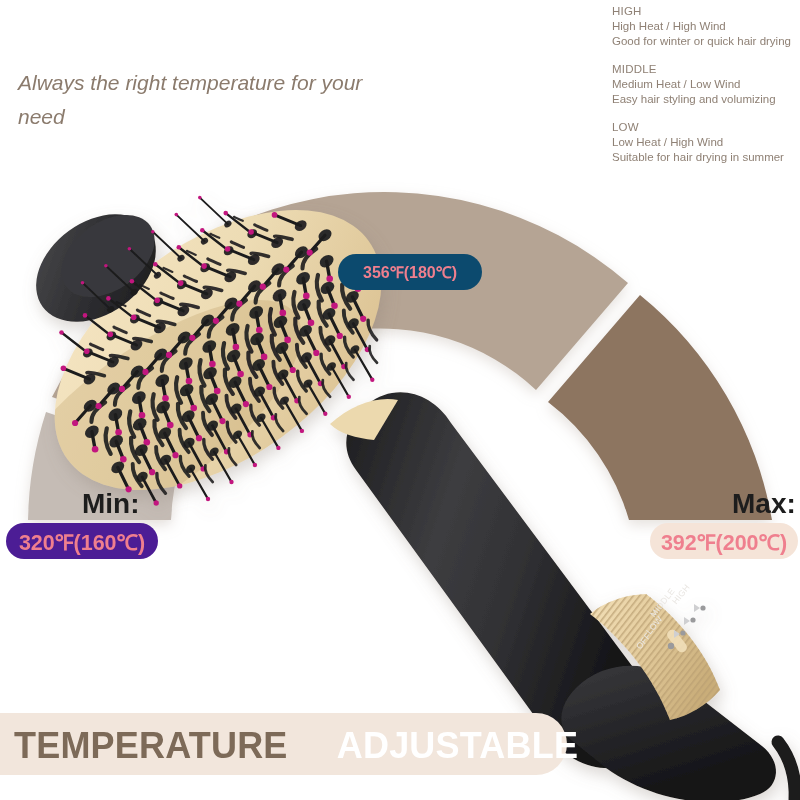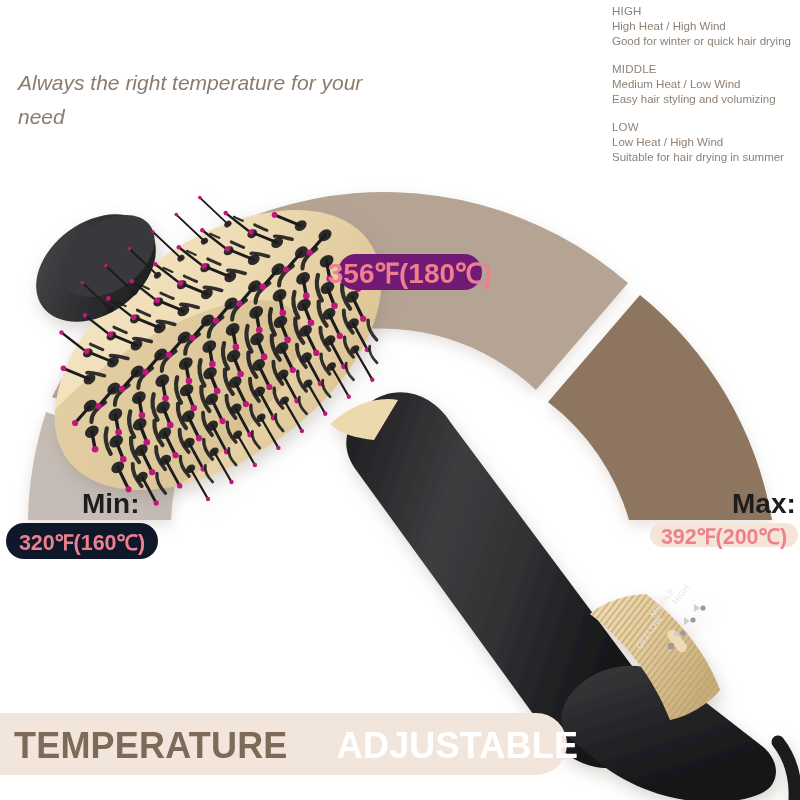--- a/index.html
+++ b/index.html
@@ -81,38 +81,38 @@
     align-items: center;
     justify-content: center;
     font-weight: bold;
     white-space: nowrap;
   }
   #badge-mid {
     left: 338px;
     top: 254px;
     width: 144px;
     height: 36px;
-    background: #701a75;
+    background: #0c4a6e;
     color: #ef7f8e;
-    font-size: 28px;
+    font-size: 16px;
   }
   #badge-min {
     left: 6px;
     top: 523px;
     width: 152px;
     height: 36px;
-    background: #0f172a;
+    background: #4c1d95;
     color: #ef7f8e;
     font-size: 21.5px;
   }
   #badge-max {
     left: 650px;
     top: 523px;
     width: 148px;
-    height: 24px;
+    height: 36px;
     background: #f5e4d8;
     color: #ef7f8e;
     font-size: 21.5px;
   }
   .cap-label {
     position: absolute;
     font-size: 28px;
     font-weight: bold;
     color: #1d1d1d;
     white-space: nowrap;

